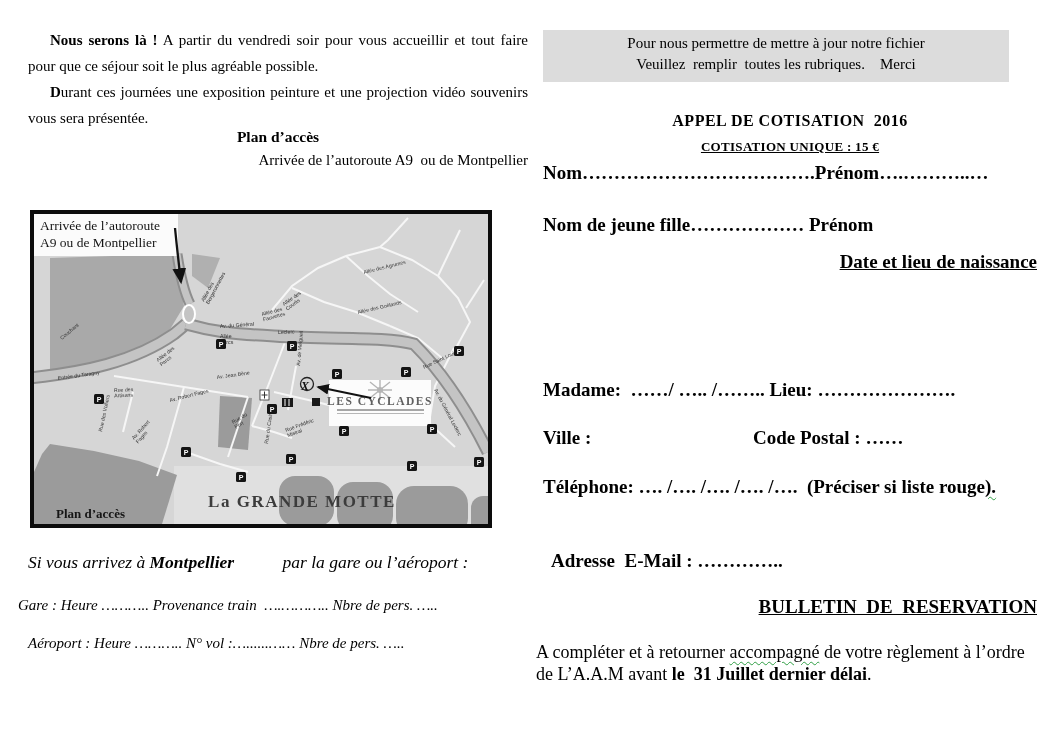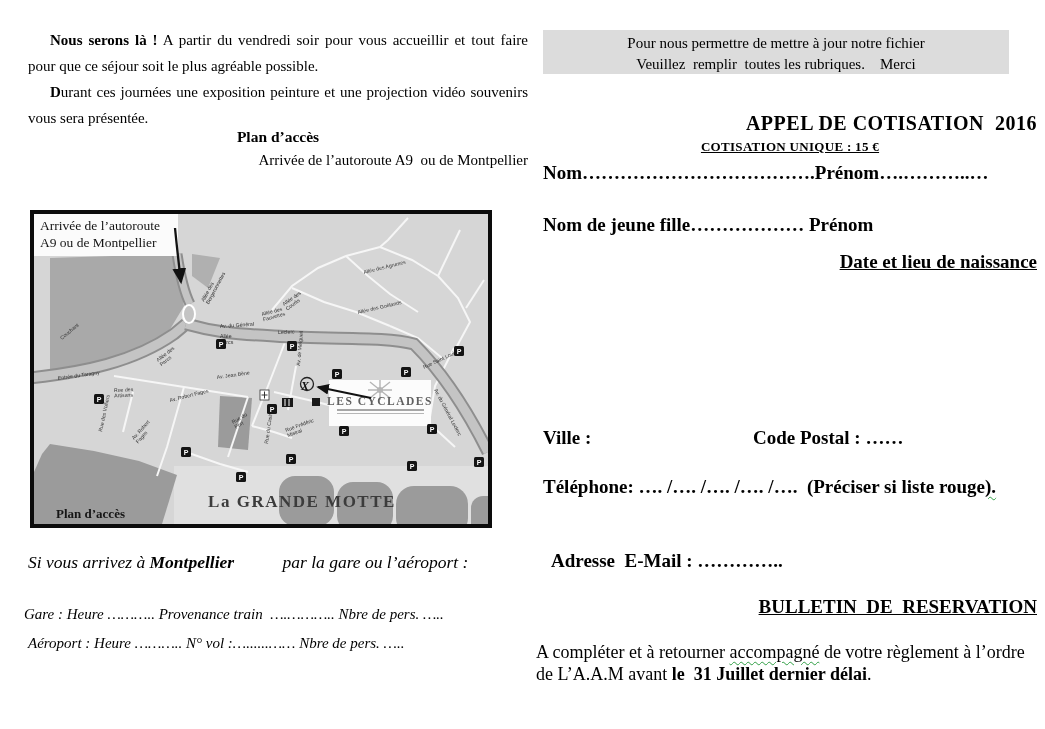--- a/index.html
+++ b/index.html
@@ -6,24 +6,24 @@
   body{width:1045px;height:729px;position:relative;background:#fff;
        font-family:"Liberation Serif",serif;color:#000;overflow:hidden;}
   .abs{position:absolute;}
   .para{width:500px;font-size:15px;line-height:26px;text-align:justify;text-indent:22px;}
   .b{font-weight:bold;}
   .plan-head{width:500px;text-align:center;font-size:15.5px;font-weight:bold;}
   .plan-sub{width:500px;text-align:right;font-size:15px;white-space:pre;}
   .map-frame{left:30px;top:210px;width:454px;height:310px;border:4px solid #0c0c0c;background:#d6d6d6;}
   .si-line{font-style:italic;font-size:17.5px;white-space:pre;}
   .it-line{font-style:italic;font-size:15px;white-space:pre;}
-  .notice{left:543px;top:30px;width:466px;height:44px;background:#dcdcdc;
+  .notice{left:543px;top:30px;width:466px;height:52px;background:#dcdcdc;
           text-align:center;font-size:15px;line-height:21px;padding-top:3px;box-sizing:border-box;}
   .notice div{white-space:pre;}
-  .rtitle{left:543px;top:112px;width:494px;text-align:right;font-size:20px;font-weight:bold;letter-spacing:.5px;white-space:pre;}
+  .rtitle{left:543px;top:112px;width:494px;text-align:center;font-size:16px;font-weight:bold;letter-spacing:.5px;white-space:pre;}
   .rsub{left:543px;top:139px;width:494px;text-align:center;font-size:13px;font-weight:bold;
         text-decoration:underline;letter-spacing:.3px;white-space:pre;}
   .fline{font-size:19px;font-weight:bold;white-space:pre;}
   .head-u{width:494px;text-align:right;font-size:19px;font-weight:bold;text-decoration:underline;white-space:pre;}
   .msr{line-height:27px;}
   .footerp{font-size:18px;line-height:22px;width:492px;white-space:pre-wrap;}
   .wavy{text-decoration-line:underline;text-decoration-style:wavy;
         text-decoration-color:#2f9e44;text-decoration-thickness:1px;text-underline-offset:3px;}
   
   .street-label{font:5.2px "Liberation Sans",sans-serif;fill:#333;}
@@ -204,37 +204,38 @@
         </g>
       </g>
 
   <text x="268" y="293" class="city-label">La GRANDE MOTTE</text>
   <text x="22" y="304" class="corner-label">Plan d’accès</text>
 </svg>
 </div>
 
 <div class="abs si-line" style="left:28px;top:552px;"><span>Si vous arrivez à </span><span class="b">Montpellier</span><span class="b" style="font-weight:normal;margin-left:44px;"> par la gare ou l’aéroport :</span></div>
 
-<div class="abs it-line" style="left:24px;top:597px;margin-top:9px;">Gare : Heure ……….. Provenance train  ….……….. Nbre de pers. …..</div>
+<div class="abs it-line" style="left:18px;top:597px;">Gare : Heure ……….. Provenance train  ….……….. Nbre de pers. …..</div>
 <div class="abs it-line" style="left:28px;top:635px;">Aéroport : Heure ……….. N° vol :…......…… Nbre de pers. …..</div>
 
 <div class="abs notice">
   <div>Pour nous permettre de mettre à jour notre fichier</div>
   <div>Veuillez  remplir  toutes les rubriques.    Merci</div>
 </div>
 
 <div class="abs rtitle">APPEL DE COTISATION  2016</div>
 <div class="abs rsub">COTISATION UNIQUE : 15 €</div>
 
 <div class="abs fline" style="left:543px;top:162px;">Nom……………………………….Prénom….………..…</div>
 <div class="abs fline" style="left:543px;top:214px;">Nom de jeune fille……………… Prénom</div>
 
 <div class="abs head-u" style="left:543px;top:251px;">Date et lieu de naissance</div>
 
 <div class="abs fline msr" style="left:543px;top:322px;">
+  <div>Madame:  ……/ ….. /…….. Lieu: ………………….</div>
 </div>
 
 <div class="abs fline" style="left:543px;top:427px;">Ville :</div>
 <div class="abs fline" style="left:753px;top:427px;">Code Postal : ……</div>
 
 <div class="abs fline" style="left:543px;top:476px;"><span>Téléphone: …. /…. /…. /…. /….  (Préciser si liste rouge</span><span class="wavy">).</span></div>
 
 <div class="abs fline" style="left:551px;top:550px;">Adresse  E-Mail : …………..</div>
 
 <div class="abs head-u" style="left:543px;top:596px;">BULLETIN  DE  RESERVATION</div>

